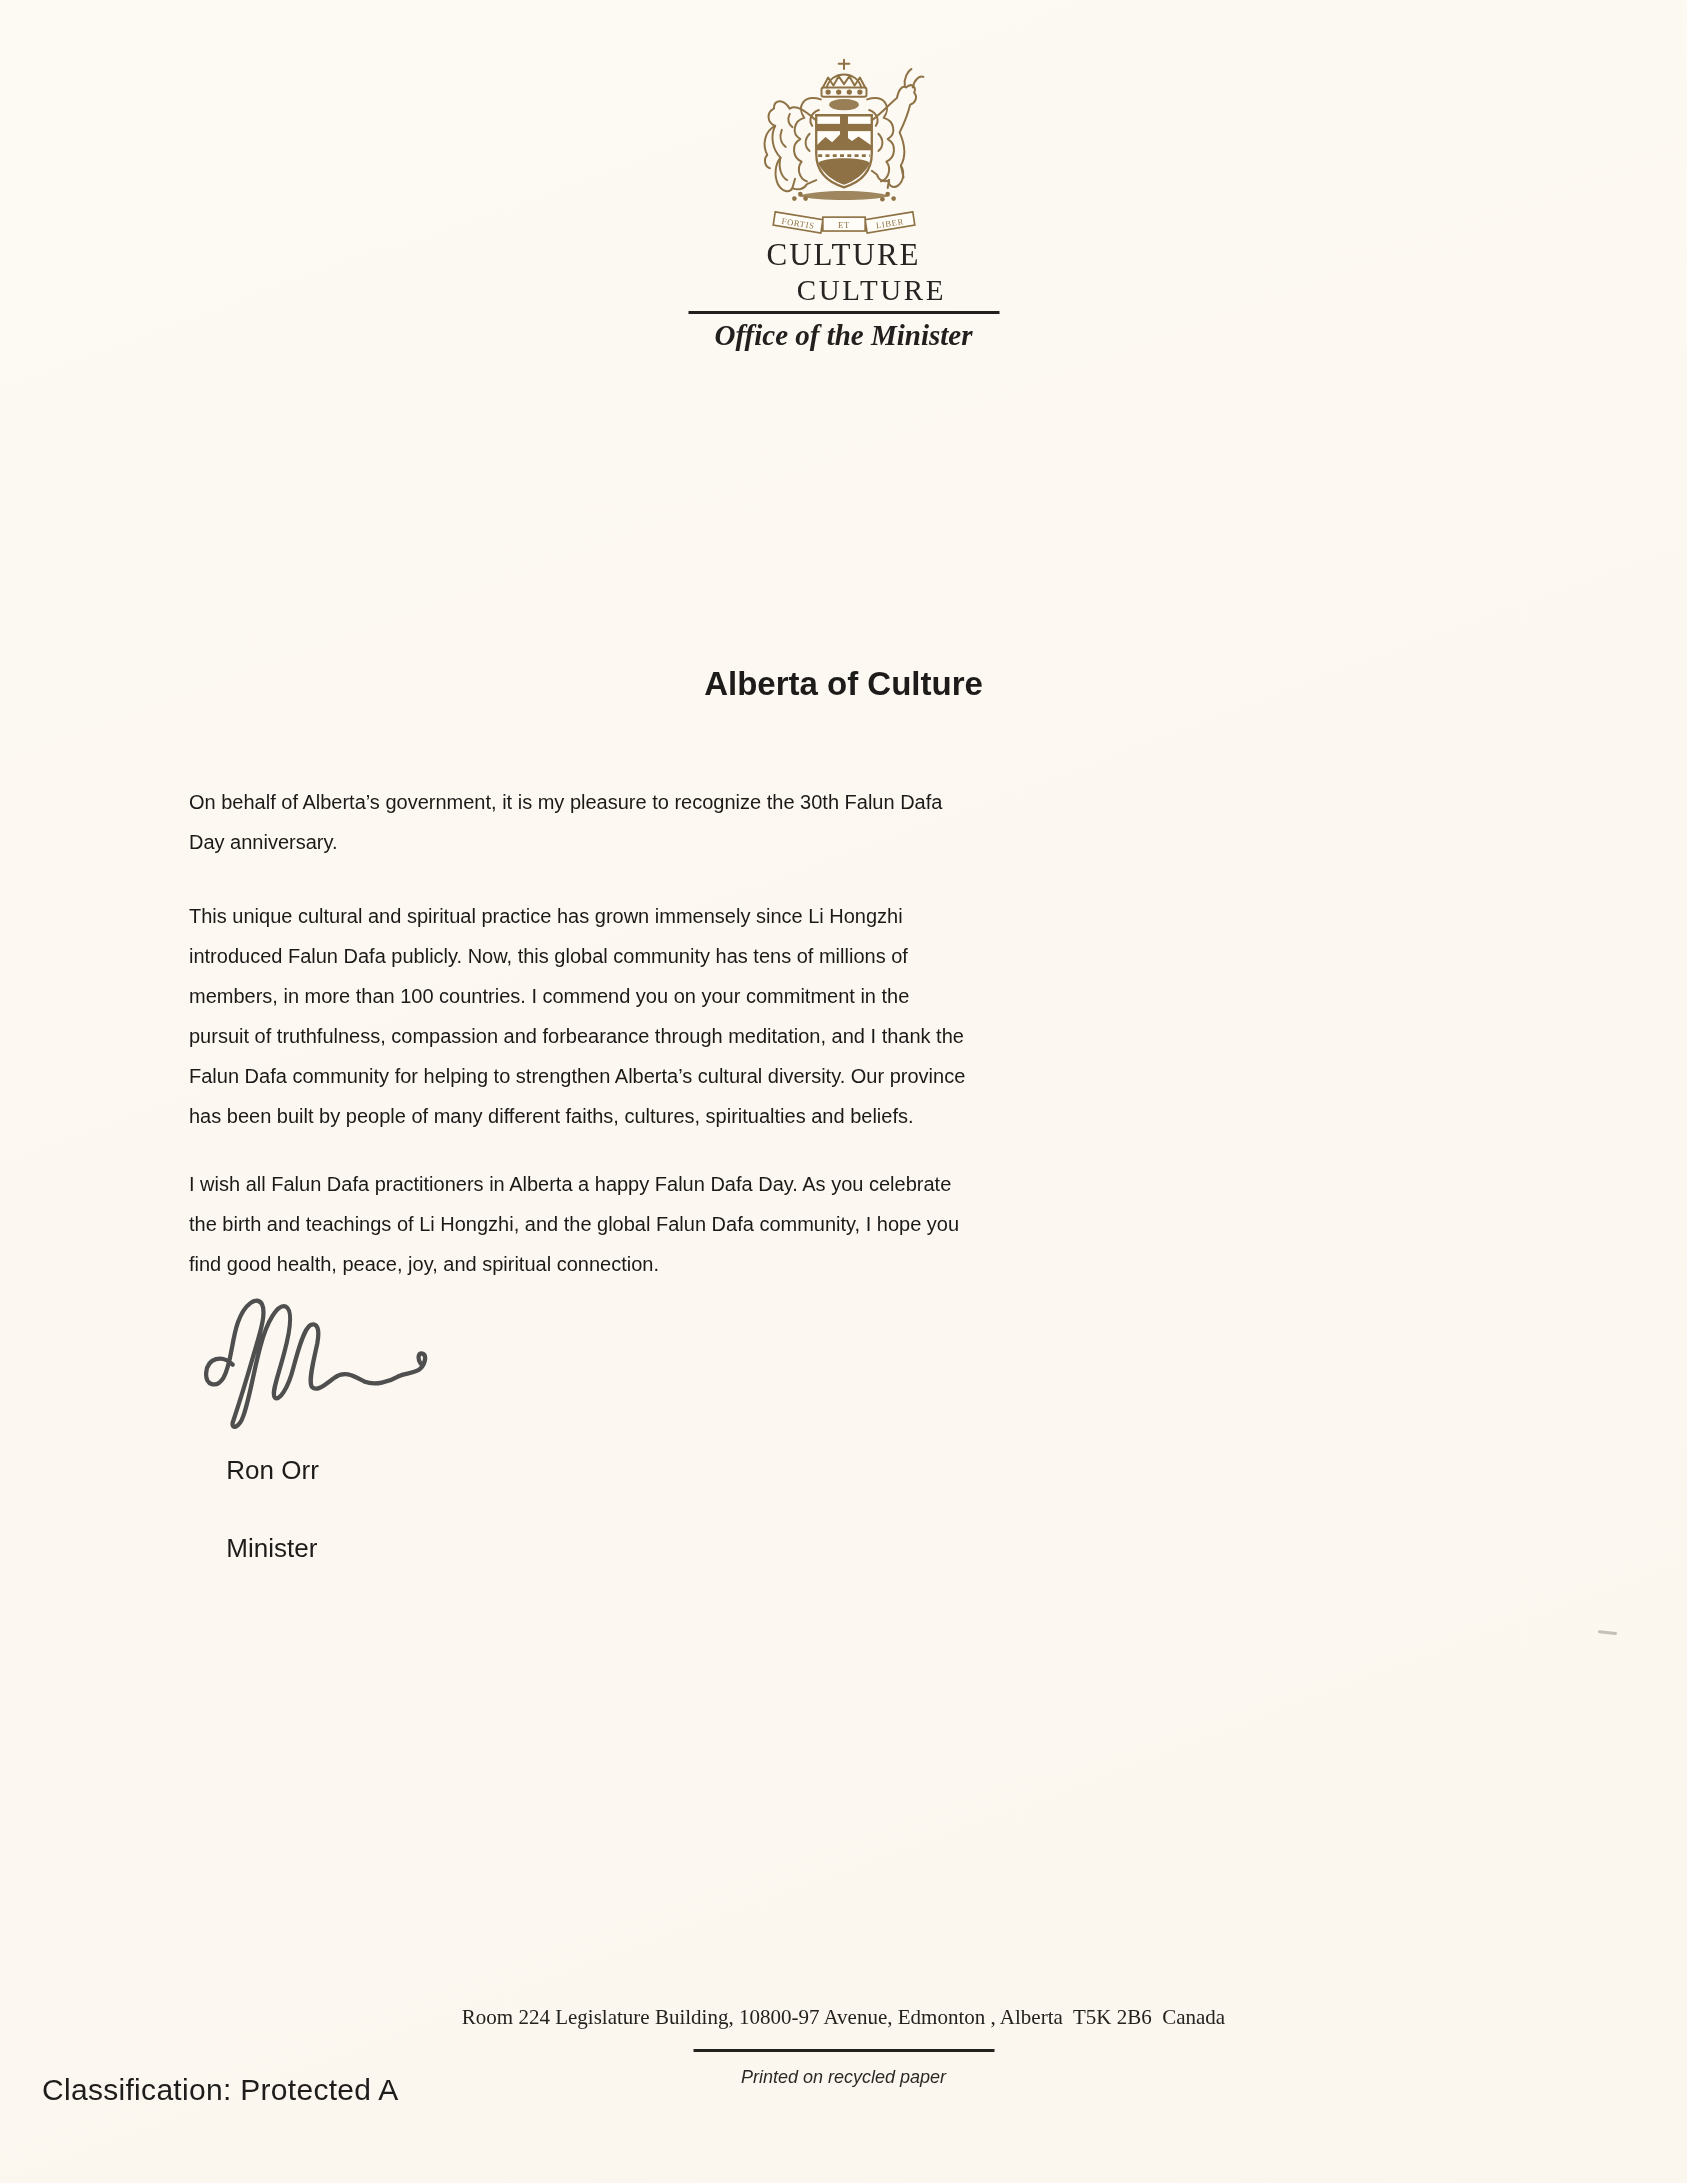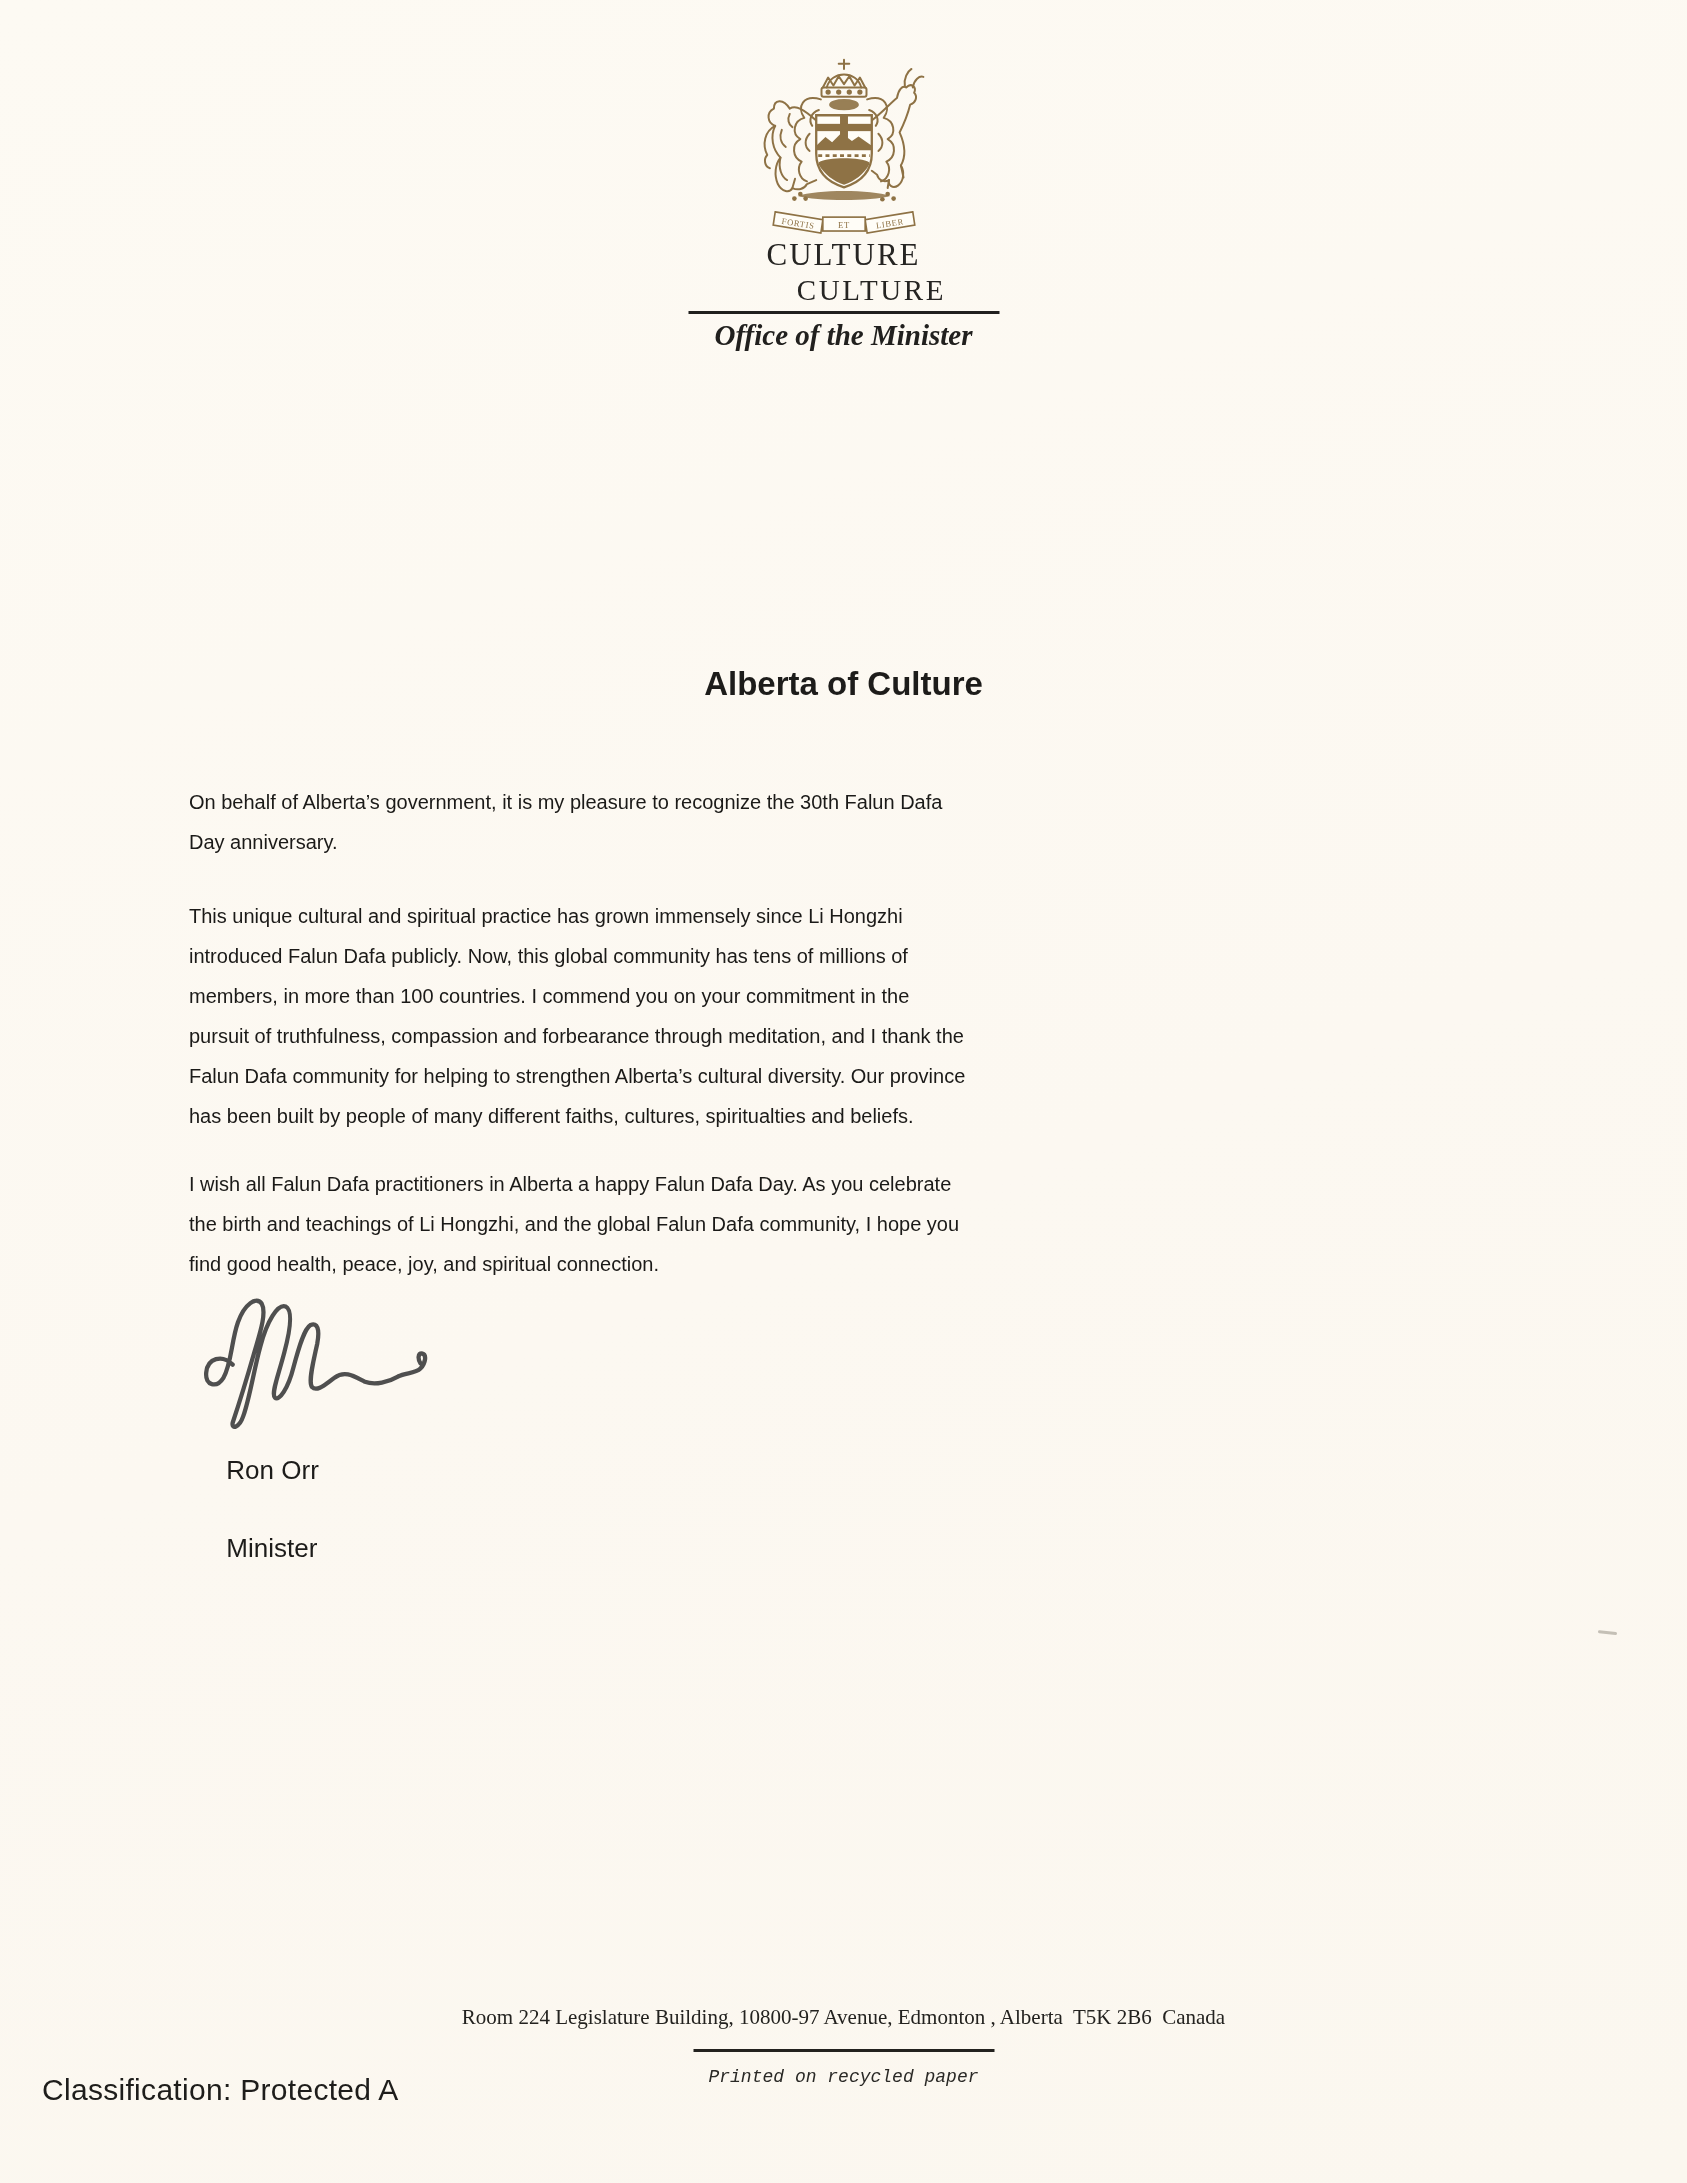--- a/index.html
+++ b/index.html
@@ -53,21 +53,21 @@
     position:absolute;top:2005px;width:100%;text-align:center;
     font-family:"Liberation Serif",serif;font-size:21px;color:#23221f;
     white-space:pre;
   }
   .footer-rule{
     position:absolute;top:2049px;left:50%;transform:translateX(-50%);
     width:301px;height:3.3px;background:#23221f;
   }
   .recycled{
     position:absolute;top:2067px;width:100%;text-align:center;
-    font-family:Liberation Mono, monospace;font-style:italic;font-size:18px;color:#2a2926;
+    font-family:Liberation Sans, sans-serif;font-style:italic;font-size:18px;color:#2a2926;
   }
   .classification{
     position:absolute;left:42px;top:2073px;
     font-size:30px;color:#1e1d1b;letter-spacing:0.3px;
   }
   .artifact{
     position:absolute;left:1598px;top:1631px;width:18.5px;height:3.3px;
     background:#b6b1a7;opacity:.8;transform:rotate(6deg);border-radius:1.3px;
   }
 </style>

